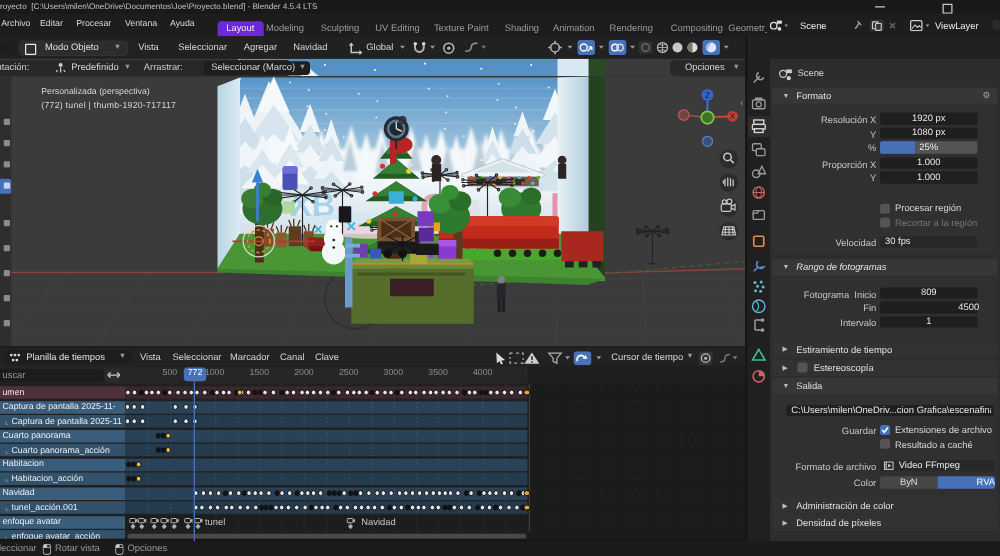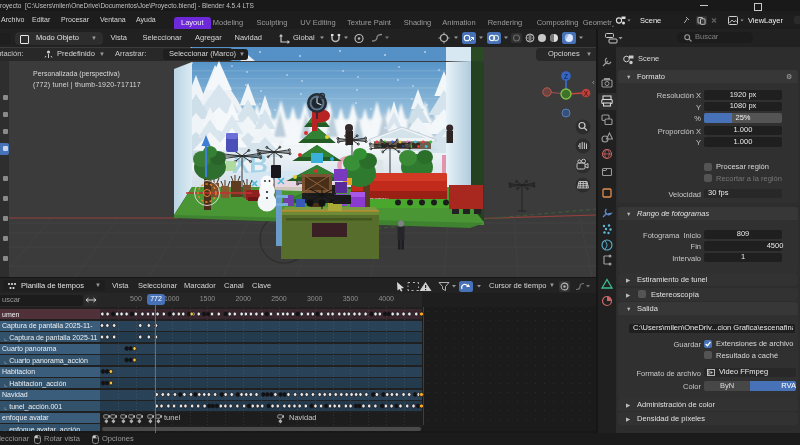--- a/index.html
+++ b/index.html
@@ -109,33 +109,20 @@
         <circle cx="117" cy="6" r="4" fill="#ddd"></circle>
         <path d="M117 2 A4 4 0 0 0 117 10 Z" fill="#777"></path>
         <rect x="125" y="0" width="14" height="12" rx="2.5" fill="#4772b8"></rect>
         <circle cx="132" cy="6" r="4" fill="#dde8ff"></circle>
         <path d="M132 2 A4 4 0 0 0 128.5 8.5 Z" fill="#9db8dd"></path>
         <path d="M142 4.5 L146 4.5 L144 7 Z" fill="#999"></path>
       </svg>
     </div>
 
   <div class="abs" style="left:598px;top:29px;width:202px;height:18px;background:#212121;"></div>
-  <div class="abs" id="proph" style="left:598px;top:29px;width:202px;height:18px;">
-      <svg style="position:absolute;left:7px;top:3.5px" width="18" height="11" viewBox="0 0 18 11">
-        <rect x="0.5" y="0.5" width="8" height="4" rx="1" fill="none" stroke="#ccc" stroke-width="1"></rect>
-        <rect x="4" y="6" width="8" height="4" rx="1" fill="none" stroke="#ccc" stroke-width="1"></rect>
-        <path d="M13.5 4 L17.5 4 L15.5 6.5 Z" fill="#999"></path>
-      </svg>
-      <div style="position: absolute; left: 79px; top: 2.5px; width: 76px; height: 11px; background: rgb(28, 28, 28); border-radius: 5px;"></div>
-      <svg style="position:absolute;left:86px;top:5px" width="8" height="8" viewBox="0 0 8 8">
-        <circle cx="3.2" cy="3.2" r="2.4" fill="none" stroke="#999" stroke-width="1.1"></circle>
-        <path d="M5 5 L7.5 7.5" stroke="#999" stroke-width="1.1"></path>
-      </svg>
-      <div style="position: absolute; left: 97px; top: 2px; height: 12px; line-height: 12px; color: rgb(128, 128, 128);">Buscar</div>
-    </div>
 
   <div class="abs" style="left:0;top:47px;width:597px;height:14px;background:#3b3b3b;"></div>
   <svg class="abs" style="left:0;top:47px;" width="597" height="14" viewBox="0 0 597 14">
     <rect x="192" y="0" width="263" height="14" fill="#5591c6"></rect>
     <polygon points="174,14 174,8 192,0 192,14" fill="#c3d9e7"></polygon>
     <polygon points="446,0 471,0 471,14 446,14" fill="#d8e8f2"></polygon>
     <polygon points="471,0 484,0 484,14 471,14" fill="#2a4a24"></polygon>
     <polygon points="213,14 219,3 226,14" fill="#eef4f8"></polygon>
     <polygon points="240,14 248,8 255,14" fill="#e8f0f5"></polygon>
     <circle cx="260" cy="5" r="0.8" fill="#fff"></circle>
@@ -1408,21 +1395,21 @@
       <div style="position: absolute; left: 106px; top: 182.5px; width: 78px; height: 9.5px; background: rgb(31, 31, 31); border-radius: 2px;"></div>
       <div style="position: absolute; left: 106px; top: 182px; width: 78px; height: 10.5px; line-height: 10.5px; color: rgb(232, 232, 232); text-align: center; white-space: nowrap; overflow: hidden;">809</div>
       <div style="position: absolute; left: 20px; top: 194px; width: 83px; height: 11px; line-height: 11px; color: rgb(200, 200, 200); text-align: right;">Fin</div>
       <div style="position: absolute; left: 106px; top: 194px; width: 78px; height: 9.5px; background: rgb(31, 31, 31); border-radius: 2px;"></div>
       <div style="position: absolute; left: 106px; top: 193.5px; width: 78px; height: 10.5px; line-height: 10.5px; color: rgb(232, 232, 232); text-align: center; white-space: nowrap; overflow: hidden; padding-left: 32px;">4500</div>
       <div style="position: absolute; left: 20px; top: 205.5px; width: 83px; height: 11px; line-height: 11px; color: rgb(200, 200, 200); text-align: right;">Intervalo</div>
       <div style="position: absolute; left: 106px; top: 205.5px; width: 78px; height: 9.5px; background: rgb(31, 31, 31); border-radius: 2px;"></div>
       <div style="position: absolute; left: 106px; top: 205px; width: 78px; height: 10.5px; line-height: 10.5px; color: rgb(232, 232, 232); text-align: center; white-space: nowrap; overflow: hidden;">1</div>
       <div style="position: absolute; left: 20px; top: 226px; width: 180px; height: 13px; background: rgb(50, 50, 50); border-radius: 3px;"></div>
       <div style="position: absolute; left: 28px; top: 229px; width: 8px; height: 8px; font-size: 5.5px; color: rgb(187, 187, 187); line-height: 8px;">▶</div>
-      <div style="position: absolute; left: 39px; top: 226px; height: 13px; line-height: 13.5px; color: rgb(224, 224, 224);">Estiramiento de tunel</div>
+      <div style="position: absolute; left: 39px; top: 226px; height: 13px; line-height: 13.5px; color: rgb(224, 224, 224);">Estiramiento de tiempo</div>
       <div style="position: absolute; left: 20px; top: 240.5px; width: 180px; height: 13px; background: rgb(50, 50, 50); border-radius: 3px;"></div>
       <div style="position: absolute; left: 28px; top: 243.5px; width: 8px; height: 8px; font-size: 5.5px; color: rgb(187, 187, 187); line-height: 8px;">▶</div>
       <div style="position: absolute; left: 40px; top: 243px; width: 8px; height: 8px; background: rgb(84, 84, 84); border-radius: 2px;"></div>
       <div style="position: absolute; left: 53px; top: 240.5px; height: 13px; line-height: 13.5px; color: rgb(224, 224, 224);">Estereoscopía</div>
       <div style="position: absolute; left: 20px; top: 255px; width: 180px; height: 13px; background: rgb(55, 55, 55); border-radius: 3px 3px 0px 0px;"></div>
       <div style="position: absolute; left: 28px; top: 258px; width: 8px; height: 8px; font-size: 5.5px; color: rgb(187, 187, 187); line-height: 8px;">▼</div>
       <div style="position: absolute; left: 39px; top: 255px; height: 13px; line-height: 13.5px; color: rgb(224, 224, 224);">Salida</div>
       <div style="position: absolute; left: 20px; top: 268px; width: 180px; height: 84px; background: rgb(48, 48, 48); border-radius: 0px 0px 3px 3px;"></div>
       <div style="position: absolute; left: 31px; top: 276.5px; width: 166px; height: 9.5px; background: rgb(31, 31, 31); border-radius: 2px;"></div>
       <div style="position: absolute; left: 31px; top: 276px; width: 160px; height: 10.5px; line-height: 10.5px; color: rgb(232, 232, 232); text-align: left; white-space: nowrap; overflow: hidden; padding-left: 4px;">C:\Users\milen\OneDriv...cion Grafica\escenafinal</div>

